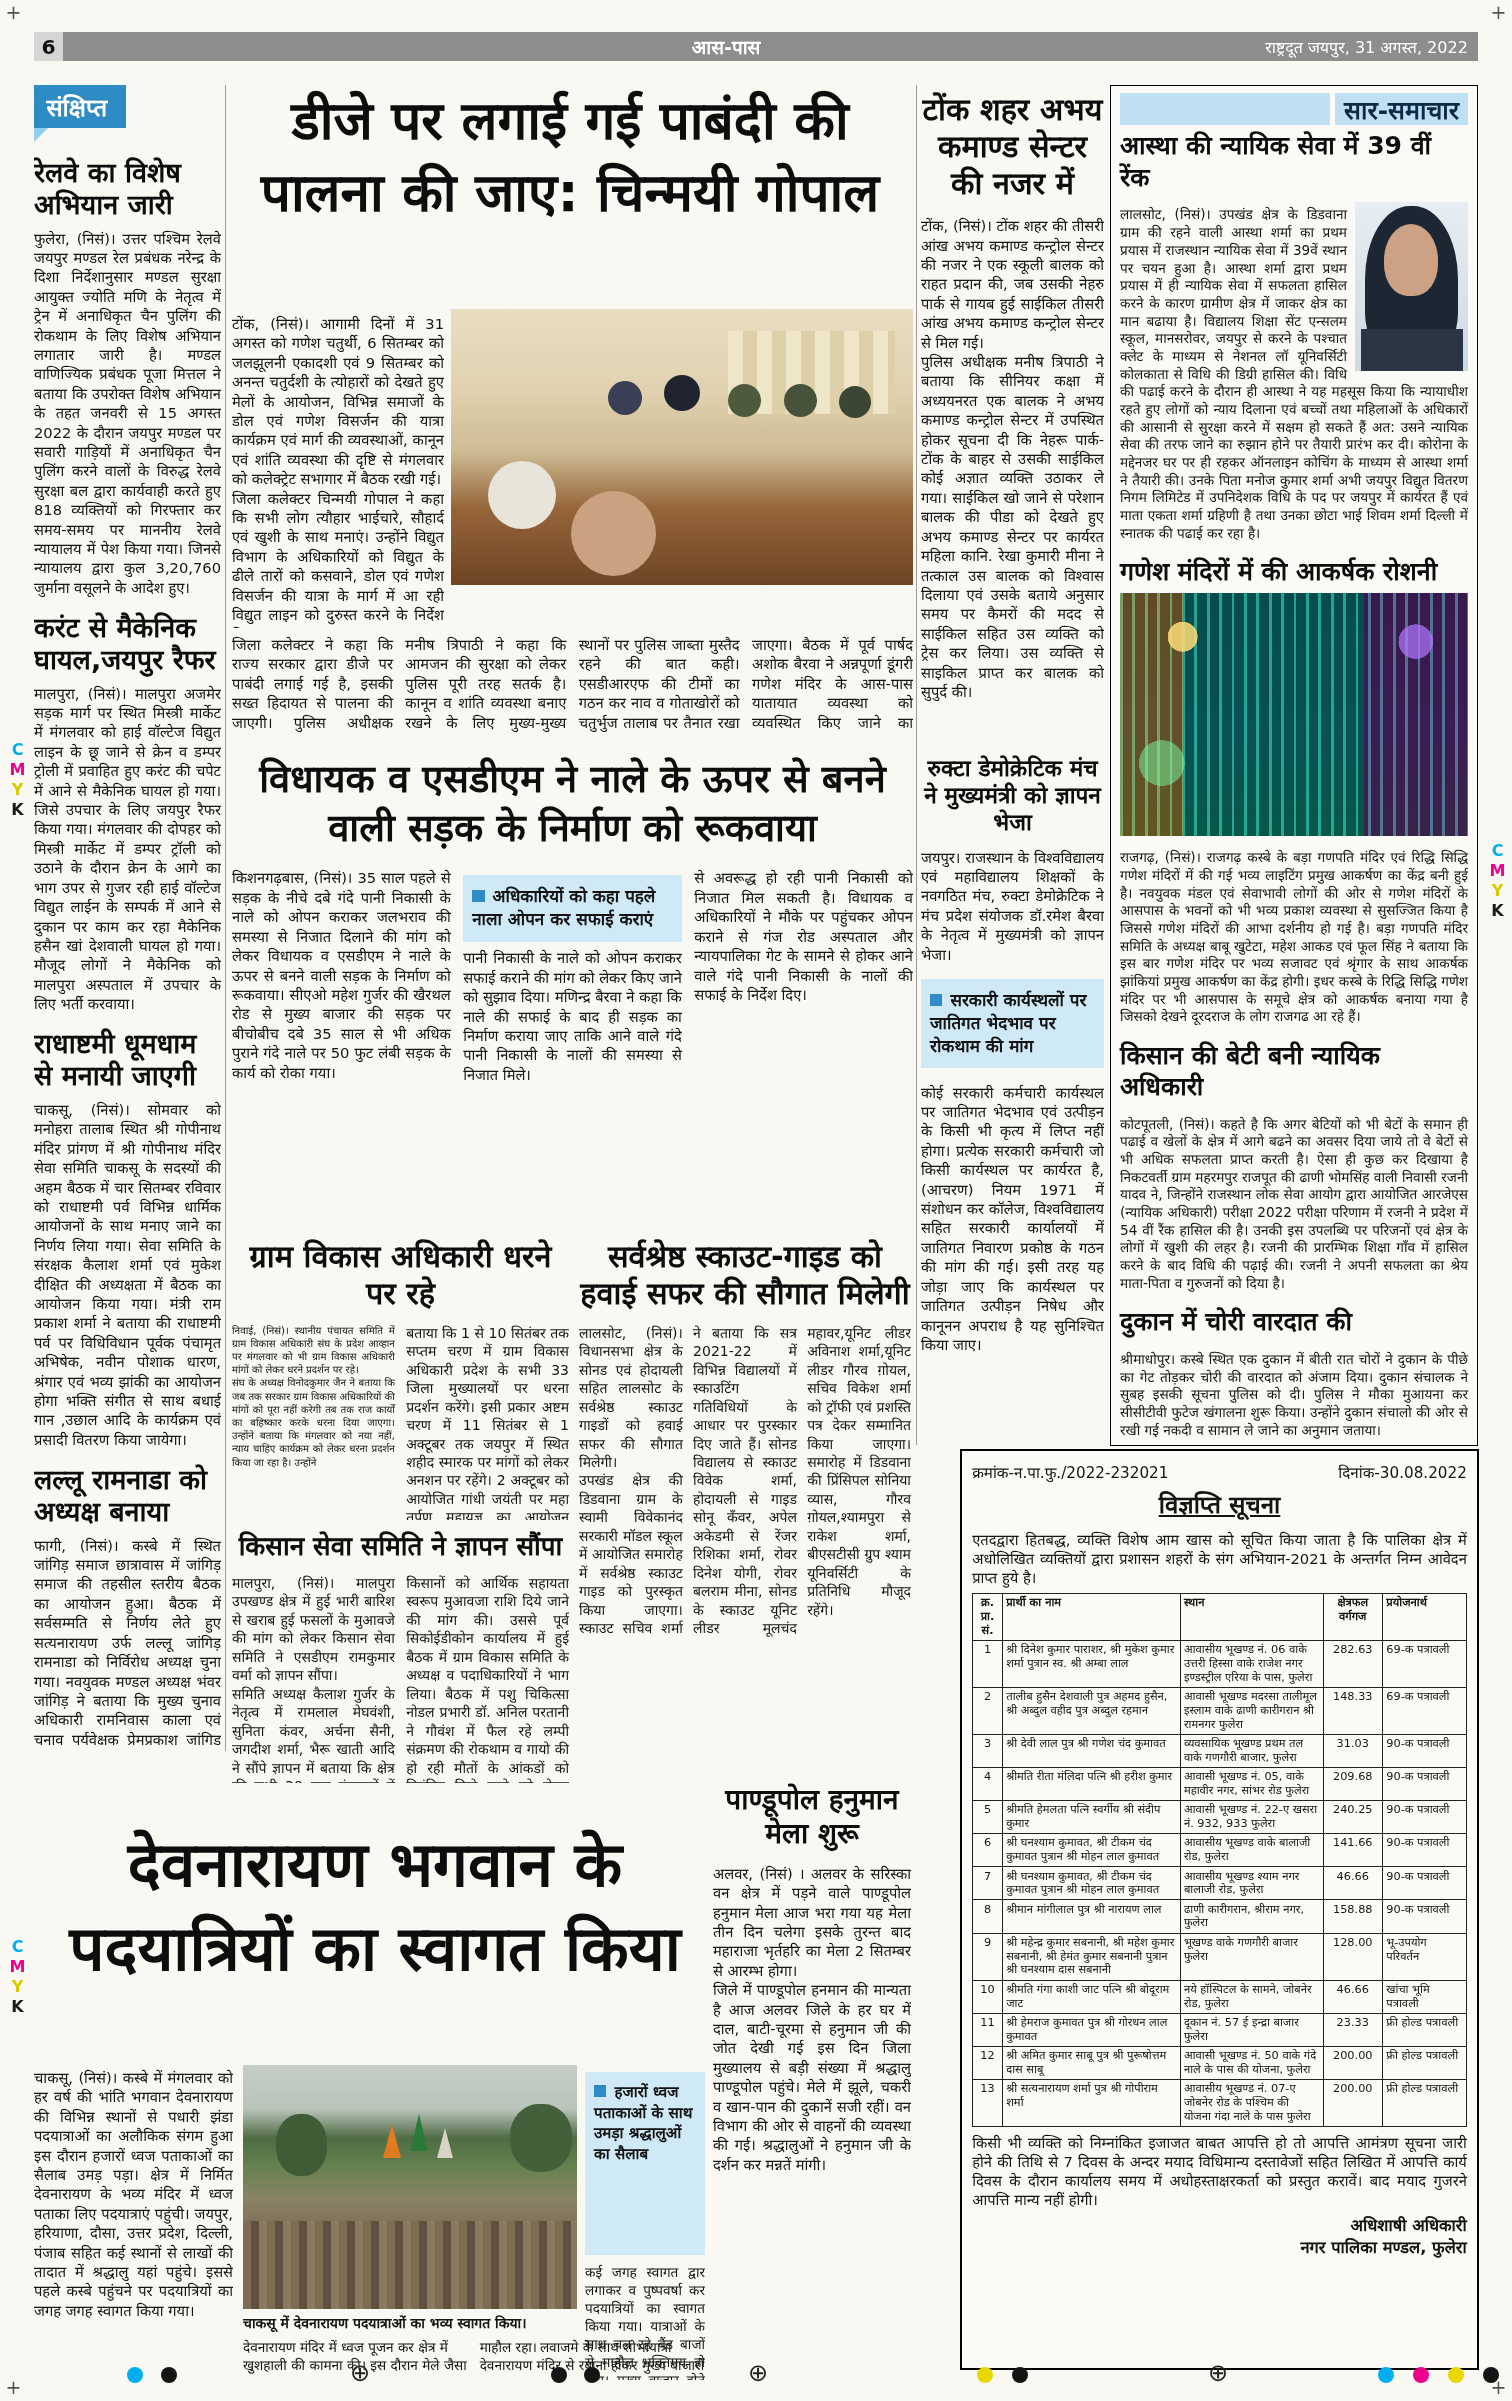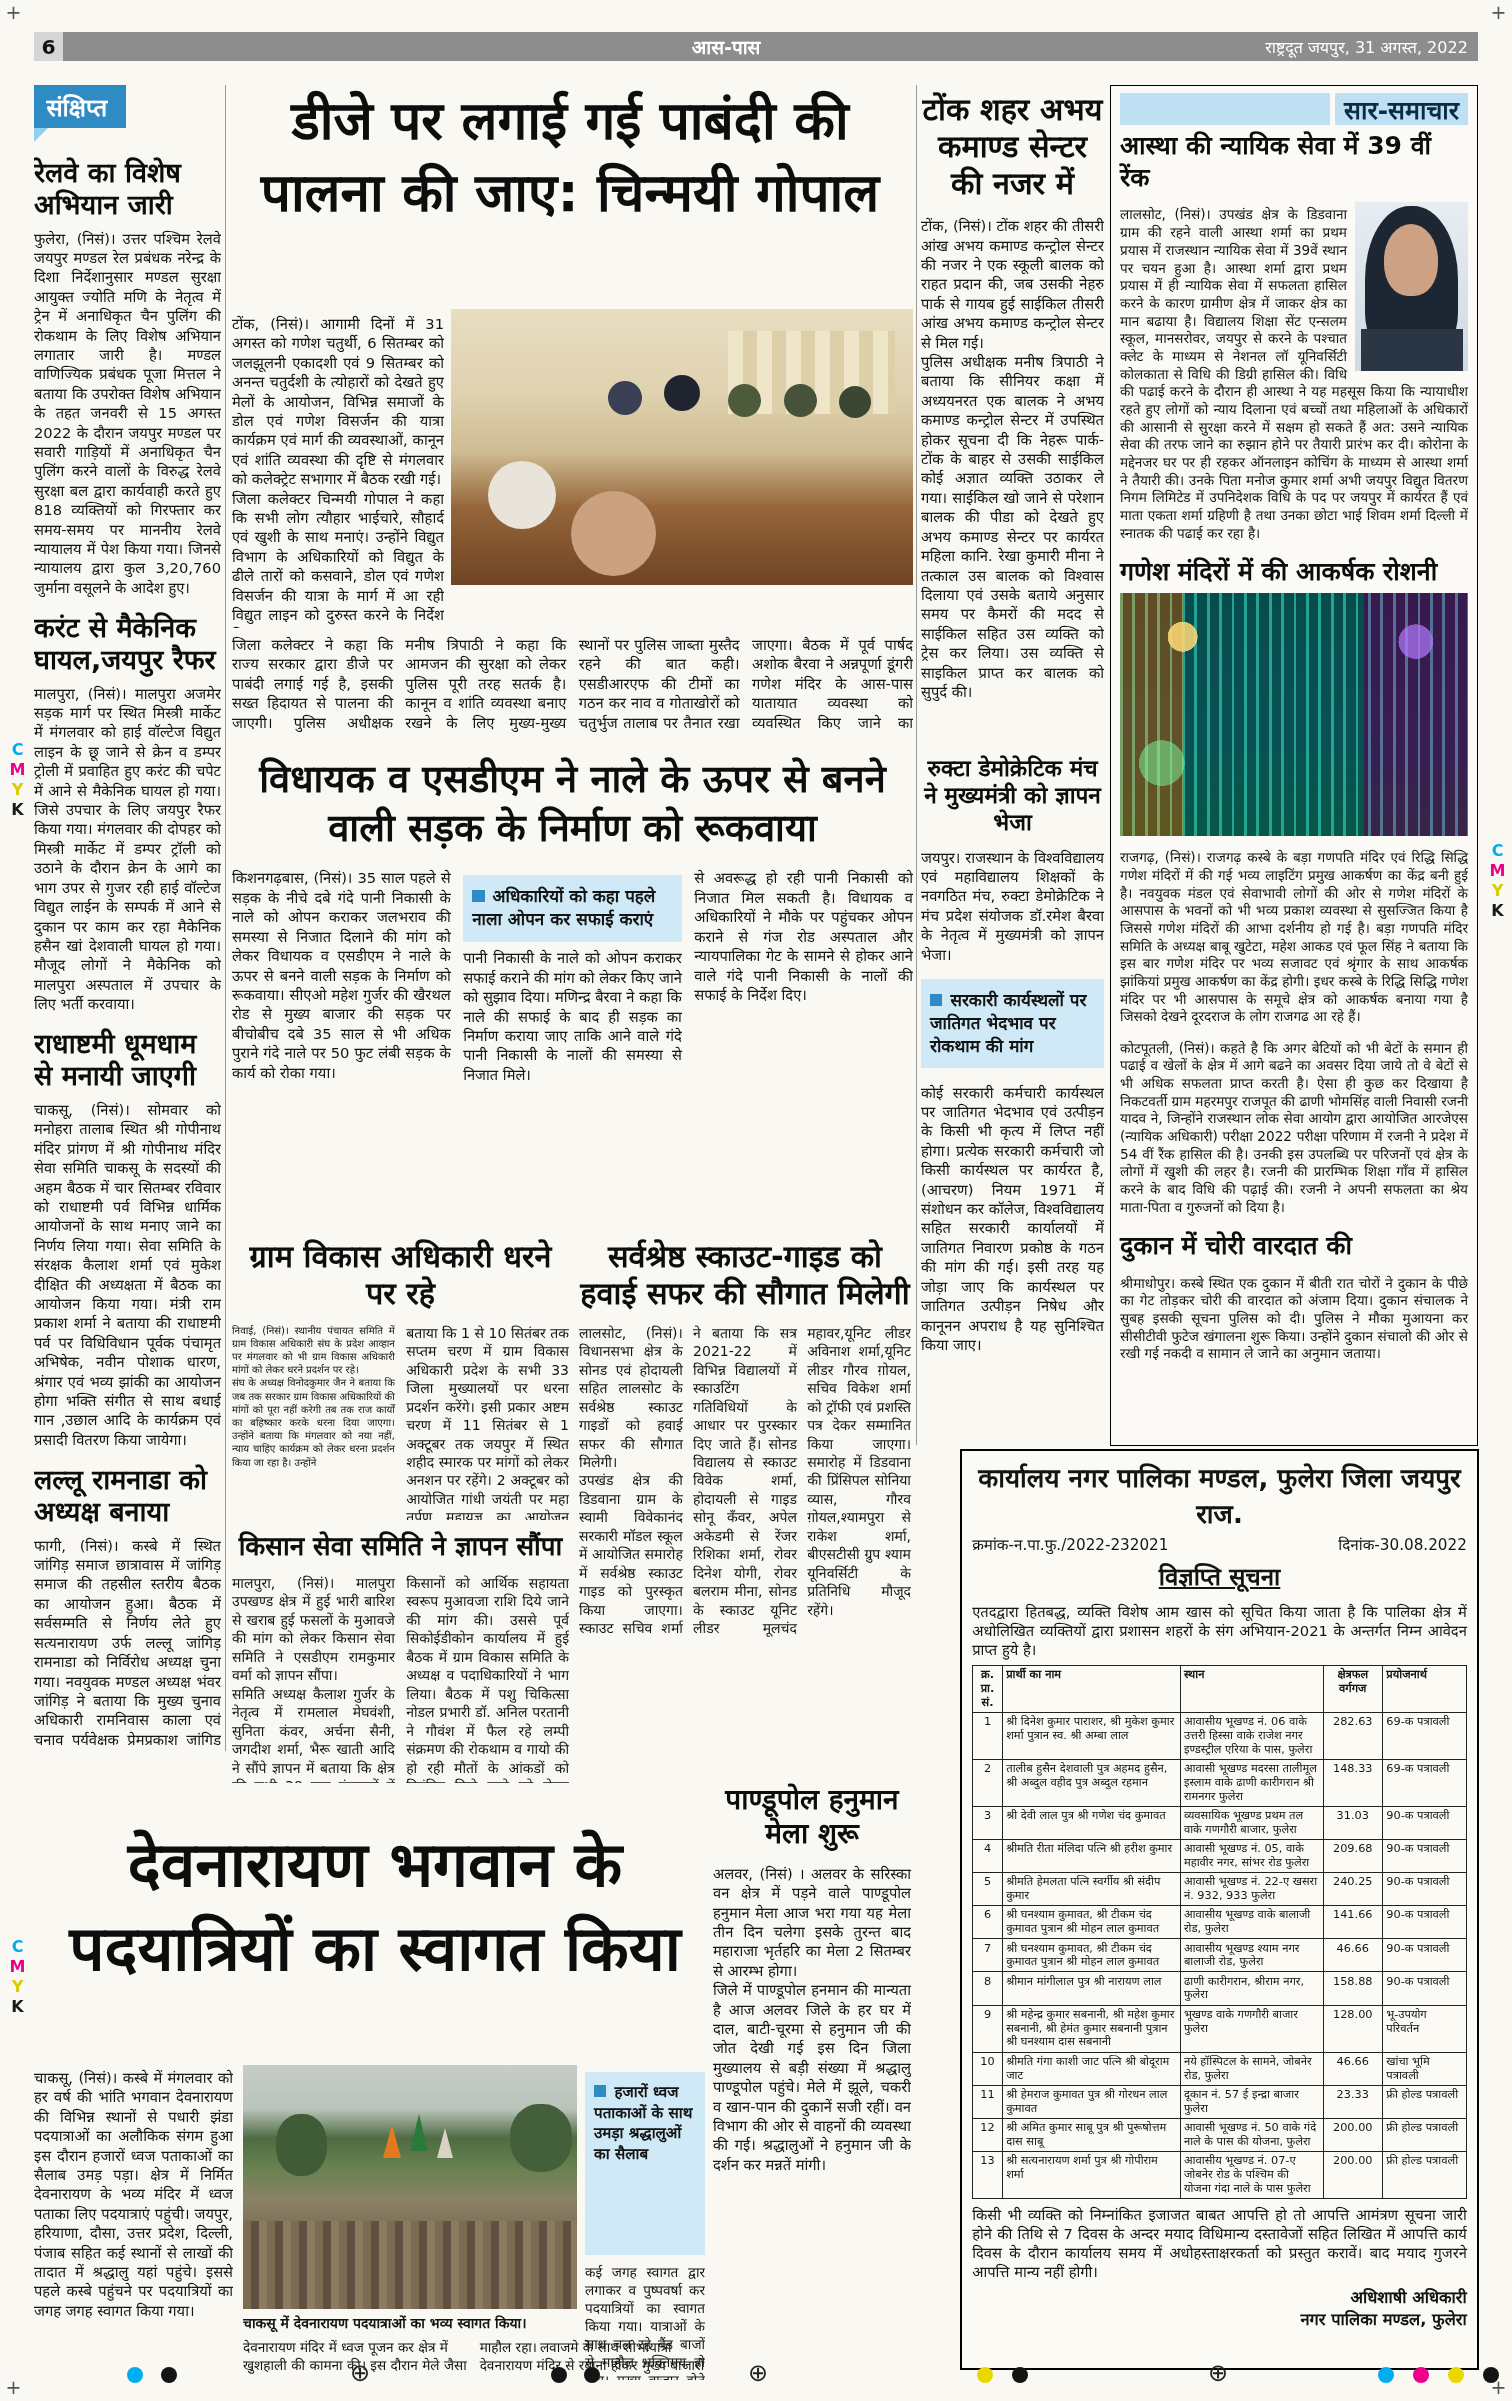--- a/index.html
+++ b/index.html
@@ -178,20 +178,21 @@
     <h2 class="h-saar">आस्था की न्यायिक सेवा में 39 वीं रेंक</h2>
     <div class="portrait">
       <span class="hair"></span>
       <span class="face"></span>
       <span class="coat"></span>
     </div>
     <p class="small-text">लालसोट, (निसं)। उपखंड क्षेत्र के डिडवाना ग्राम की रहने वाली आस्था शर्मा का प्रथम प्रयास में राजस्थान न्यायिक सेवा में 39वें स्थान पर चयन हुआ है। आस्था शर्मा द्वारा प्रथम प्रयास में ही न्यायिक सेवा में सफलता हासिल करने के कारण ग्रामीण क्षेत्र में जाकर क्षेत्र का मान बढाया है। विद्यालय शिक्षा सेंट एन्सलम स्कूल, मानसरोवर, जयपुर से करने के पश्चात क्लेट के माध्यम से नेशनल लॉ यूनिवर्सिटी कोलकाता से विधि की डिग्री हासिल की। विधि की पढाई करने के दौरान ही आस्था ने यह महसूस किया कि न्यायाधीश रहते हुए लोगों को न्याय दिलाना एवं बच्चों तथा महिलाओं के अधिकारों की आसानी से सुरक्षा करने में सक्षम हो सकते हैं अत: उसने न्यायिक सेवा की तरफ जाने का रुझान होने पर तैयारी प्रारंभ कर दी। कोरोना के मद्देनजर घर पर ही रहकर ऑनलाइन कोचिंग के माध्यम से आस्था शर्मा ने तैयारी की। उनके पिता मनोज कुमार शर्मा अभी जयपुर विद्युत वितरण निगम लिमिटेड में उपनिदेशक विधि के पद पर जयपुर में कार्यरत हैं एवं माता एकता शर्मा ग्रहिणी है तथा उनका छोटा भाई शिवम शर्मा दिल्ली में स्नातक की पढाई कर रहा है।</p>
     <h2 class="h-saar" style="clear:both;">गणेश मंदिरों में की आकर्षक रोशनी</h2>
     <div id="temple-ph"></div>
     <p class="small-text">राजगढ़, (निसं)। राजगढ़ कस्बे के बड़ा गणपति मंदिर एवं रिद्धि सिद्धि गणेश मंदिरों में की गई भव्य लाइटिंग प्रमुख आकर्षण का केंद्र बनी हुई है। नवयुवक मंडल एवं सेवाभावी लोगों की ओर से गणेश मंदिरों के आसपास के भवनों को भी भव्य प्रकाश व्यवस्था से सुसज्जित किया है जिससे गणेश मंदिरों की आभा दर्शनीय हो गई है। बड़ा गणपति मंदिर समिति के अध्यक्ष बाबू खुटेटा, महेश आकड एवं फूल सिंह ने बताया कि इस बार गणेश मंदिर पर भव्य सजावट एवं श्रृंगार के साथ आकर्षक झांकियां प्रमुख आकर्षण का केंद्र होगी। इधर कस्बे के रिद्धि सिद्धि गणेश मंदिर पर भी आसपास के समूचे क्षेत्र को आकर्षक बनाया गया है जिसको देखने दूरदराज के लोग राजगढ आ रहे हैं।</p>
+    <h2 class="h-saar">किसान की बेटी बनी न्यायिक अधिकारी</h2>
     <p class="small-text">कोटपूतली, (निसं)। कहते है कि अगर बेटियों को भी बेटों के समान ही पढाई व खेलों के क्षेत्र में आगे बढने का अवसर दिया जाये तो वे बेटों से भी अधिक सफलता प्राप्त करती है। ऐसा ही कुछ कर दिखाया है निकटवर्ती ग्राम महरमपुर राजपूत की ढाणी भोमसिंह वाली निवासी रजनी यादव ने, जिन्होंने राजस्थान लोक सेवा आयोग द्वारा आयोजित आरजेएस (न्यायिक अधिकारी) परीक्षा 2022 परीक्षा परिणाम में रजनी ने प्रदेश में 54 वीं रैंक हासिल की है। उनकी इस उपलब्धि पर परिजनों एवं क्षेत्र के लोगों में खुशी की लहर है। रजनी की प्रारम्भिक शिक्षा गाँव में हासिल करने के बाद विधि की पढ़ाई की। रजनी ने अपनी सफलता का श्रेय माता-पिता व गुरुजनों को दिया है।</p>
     <h2 class="h-saar">दुकान में चोरी वारदात की</h2>
     <p class="small-text">श्रीमाधोपुर। कस्बे स्थित एक दुकान में बीती रात चोरों ने दुकान के पीछे का गेट तोड़कर चोरी की वारदात को अंजाम दिया। दुकान संचालक ने सुबह इसकी सूचना पुलिस को दी। पुलिस ने मौका मुआयना कर सीसीटीवी फुटेज खंगालना शुरू किया। उन्होंने दुकान संचालो की ओर से रखी गई नकदी व सामान ले जाने का अनुमान जताया।</p>
   </div>
 
   <div class="abs" id="vidhayak">
     <h2 class="h-lg">विधायक व एसडीएम ने नाले के ऊपर से बनने वाली सड़क के निर्माण को रूकवाया</h2>
     <div class="cols4">
       <div class="body-text">किशनगढ़बास, (निसं)। 35 साल पहले से सड़क के नीचे दबे गंदे पानी निकासी के नाले को ओपन कराकर जलभराव की समस्या से निजात दिलाने की मांग को लेकर विधायक व एसडीएम ने नाले के ऊपर से बनने वाली सड़क के निर्माण को रूकवाया। सीएओ महेश गुर्जर की खैरथल रोड से मुख्य बाजार की सड़क पर बीचोबीच दबे 35 साल से भी अधिक पुराने गंदे नाले पर 50 फुट लंबी सड़क के कार्य को रोका गया।</div>
       <div>
@@ -261,21 +262,20 @@
       <span class="sq"></span><span>हजारों ध्वज पताकाओं के साथ उमड़ा श्रद्धालुओं का सैलाब</span>
     </div>
   </div>
   <div class="abs body-text" style="font-size:13.6px;" id="dev-right">कई जगह स्वागत द्वार लगाकर व पुष्पवर्षा कर पदयात्रियों का स्वागत किया गया। यात्राओं के साथ चल रहे बैंड बाजों से माहौल भक्तिमय हो गया। मुख्य बाजार होते हुए पदयात्राएं देवनारायण मंदिर पहुंची जहां विधिवत पूजा अर्चना की गई।</div>
   <div class="abs" id="dev-strip">
     <span class="small-text">देवनारायण मंदिर में ध्वज पूजन कर क्षेत्र में खुशहाली की कामना की। इस दौरान मेले जैसा माहौल रहा।</span>
     <span class="small-text">लवाजमे के साथ शोभायात्रा देवनारायण मंदिर से रवाना होकर मुख्य बाजारों से निकली। बड़ी संख्या में श्रद्धालु मौजूद रहे।</span>
   </div>
 
   <div class="abs" id="notice">
-    <div class="n-title">कार्यालय नगर पालिका मण्डल, फुलेरा जिला जयपुर राज.</div>
     <div class="n-row">
       <span>क्रमांक-न.पा.फु./2022-232021</span>
       <span>दिनांक-30.08.2022</span>
     </div>
     <div class="n-vig">विज्ञप्ति सूचना</div>
     <div class="n-intro">एतदद्वारा हितबद्ध, व्यक्ति विशेष आम खास को सूचित किया जाता है कि पालिका क्षेत्र में अधोलिखित व्यक्तियों द्वारा प्रशासन शहरों के संग अभियान-2021 के अन्तर्गत निम्न आवेदन प्राप्त हुये है।</div>
     <table>
       <thead>
         <tr>
           <th class="num" style="width:6%;">क्र. प्रा. सं.</th>

